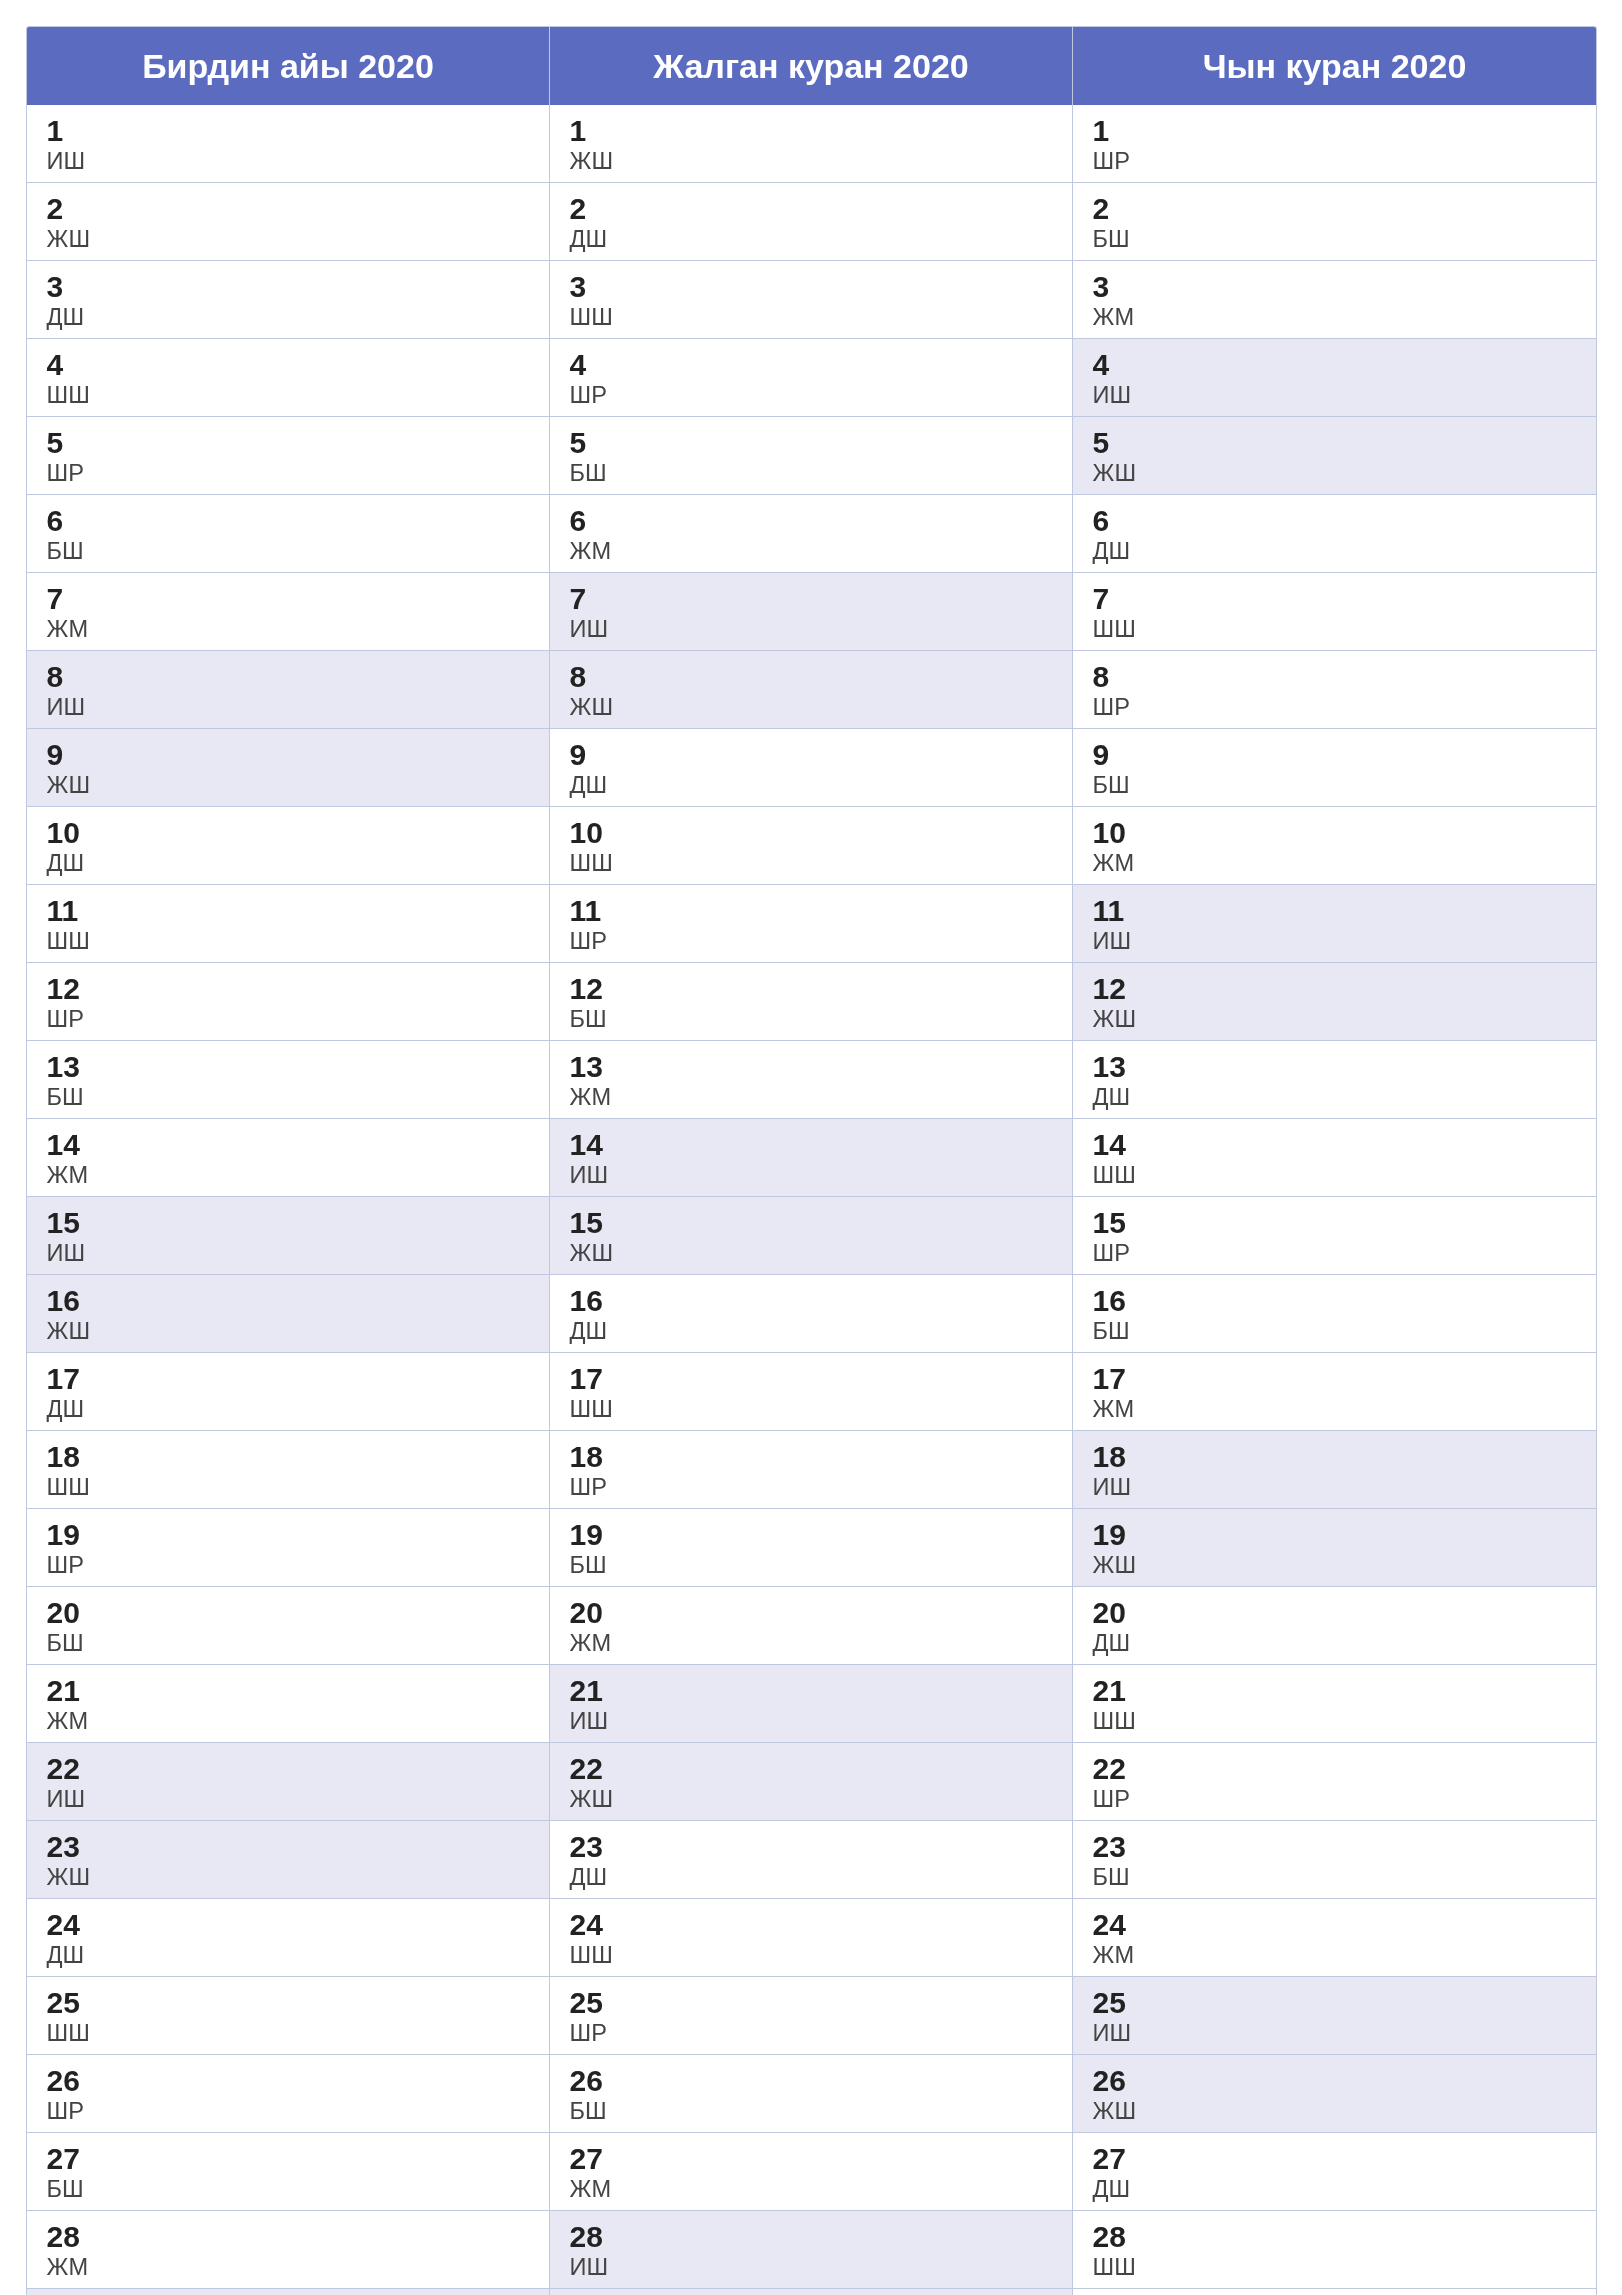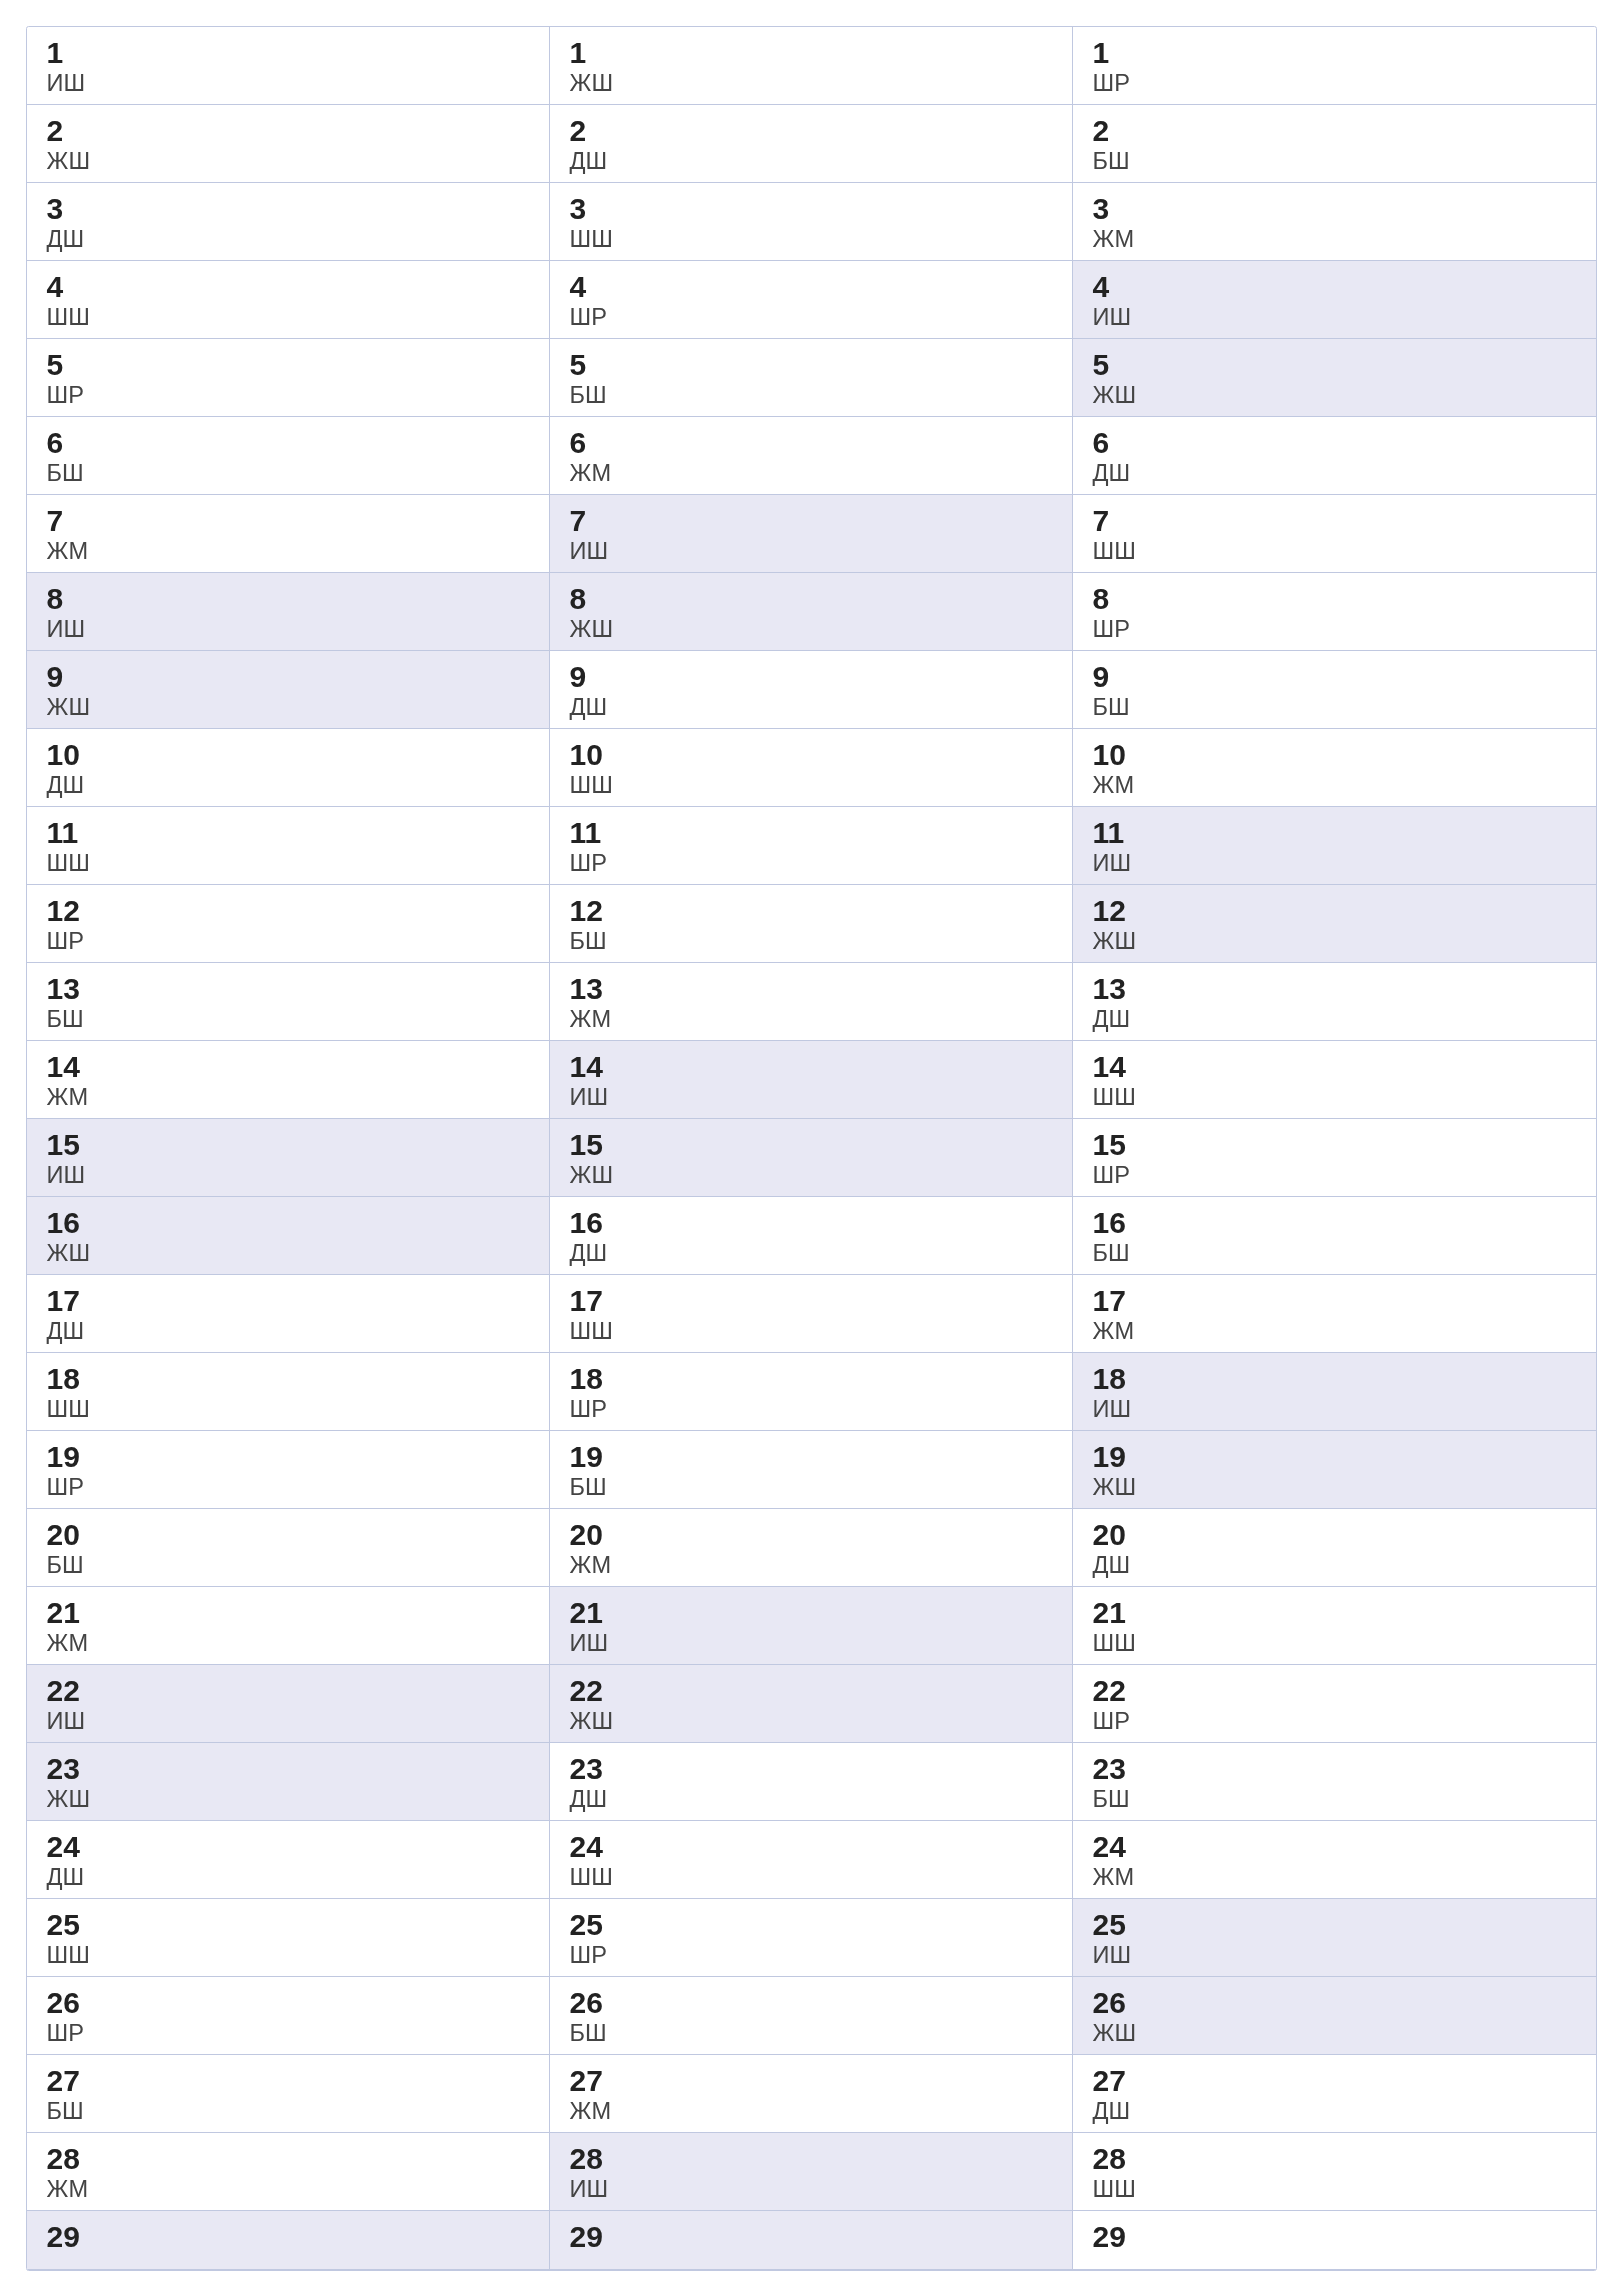--- a/index.html
+++ b/index.html
@@ -55,20 +55,31 @@
       font-size: 23.6px;
       color: #444;
       line-height: 1.2;
     }
   </style>
 </head>
 <body>
 
 <div class="calendar-container">
 
+  <div class="header-row">
+    <div class="header-cell">
+      <span>Бирдин айы 2020</span>
+    </div>
+    <div class="header-cell">
+      <span>Жалган куран 2020</span>
+    </div>
+    <div class="header-cell">
+      <span>Чын куран 2020</span>
+    </div>
+  </div>
 
   <div class="days-grid" id="days-grid">
   <div class="day-cell">
         <div class="day-num">1</div>
         <div class="day-label">ИШ</div>
       </div>
       <div class="day-cell">
         <div class="day-num">1</div>
         <div class="day-label">ЖШ</div>
       </div>

